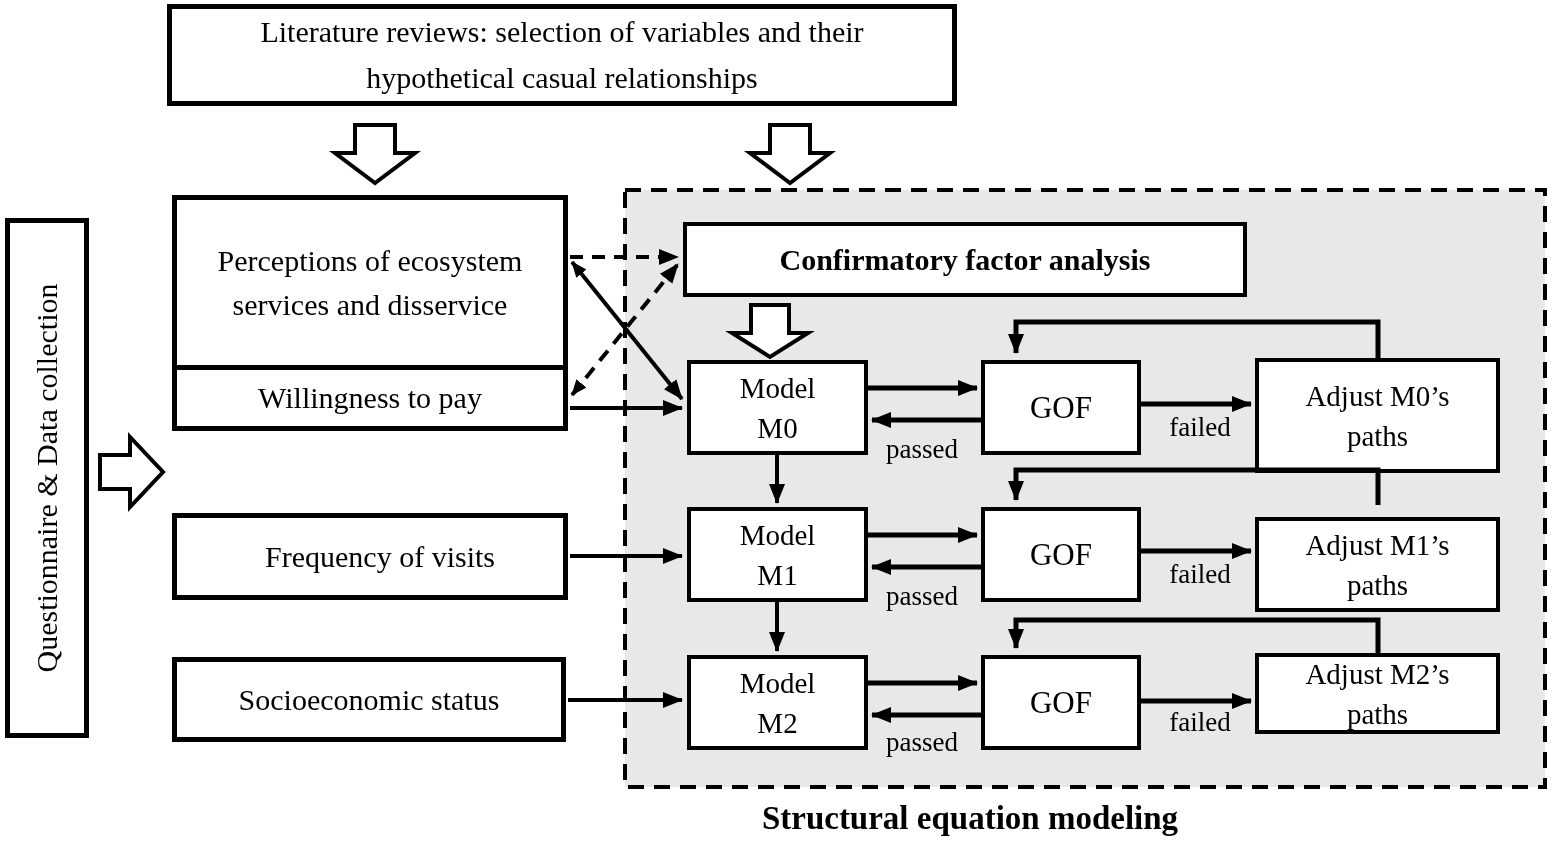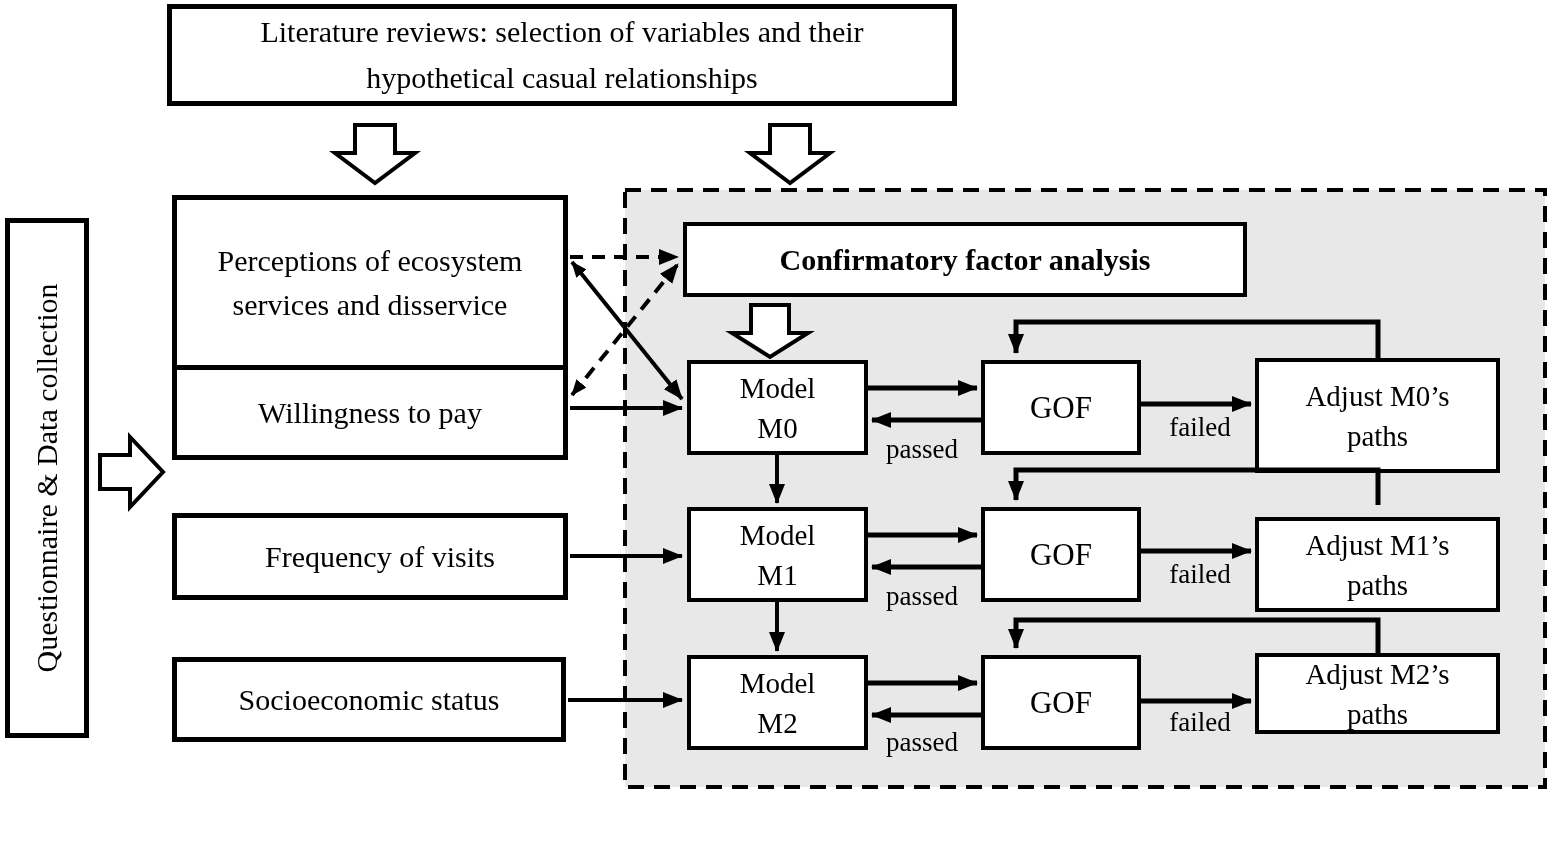--- a/index.html
+++ b/index.html
@@ -55,21 +55,21 @@
     <span style="padding:0 30px;">Literature reviews: selection of variables and their hypothetical casual relationships</span>
   </div>
 
   <div class="abs vertical-box" style="left:5px;top:218px;width:84px;height:520px;">
     <span class="vertical-text">Questionnaire &amp; Data collection</span>
   </div>
 
   <div class="abs box thick input-label" style="left:172px;top:195px;width:396px;height:176px;">
     <span>Perceptions of ecosystem services and disservice</span>
   </div>
-  <div class="abs box thick input-label" style="left:172px;top:365px;width:396px;height:95px;">
+  <div class="abs box thick input-label" style="left:172px;top:365px;width:396px;height:66px;">
     <span>Willingness to pay</span>
   </div>
   <div class="abs box thick input-label" style="left:172px;top:513px;width:396px;height:87px;padding-left:34px;">
     <span>Frequency of visits</span>
   </div>
   <div class="abs box cfa" style="left:683px;top:222px;width:564px;height:75px;">
     <span>Confirmatory factor analysis</span>
   </div>
 
   <div class="abs box thick input-label" style="left:172px;top:657px;width:394px;height:85px;">
@@ -114,20 +114,21 @@
   </div>
   <div class="abs box gof" style="left:981px;top:655px;width:160px;height:95px;">
     <span>GOF</span>
   </div>
   <div class="abs box adjust" style="left:1255px;top:653px;width:245px;height:81px;">
     <span>Adjust M2’s paths</span>
   </div>
   <div class="abs small-label" style="left:876px;top:727px;width:92px;">passed</div>
   <div class="abs small-label" style="left:1152px;top:707px;width:96px;">failed</div>
 
+  <div class="abs sem-title" style="left:700px;top:800px;width:540px;">Structural equation modeling</div>
 
   <svg id="connector-layer" class="layer" width="1556" height="864">
     <defs>
       <marker id="ah" markerUnits="userSpaceOnUse" markerWidth="20" markerHeight="16" refX="19" refY="8" orient="auto-start-reverse">
         <polygon points="0,0 20,8 0,16" fill="#000"></polygon>
       </marker>
       <marker id="ahs" markerUnits="userSpaceOnUse" markerWidth="16" markerHeight="13" refX="15" refY="6.5" orient="auto-start-reverse">
         <polygon points="0,0 16,6.5 0,13" fill="#000"></polygon>
       </marker>
     </defs>

